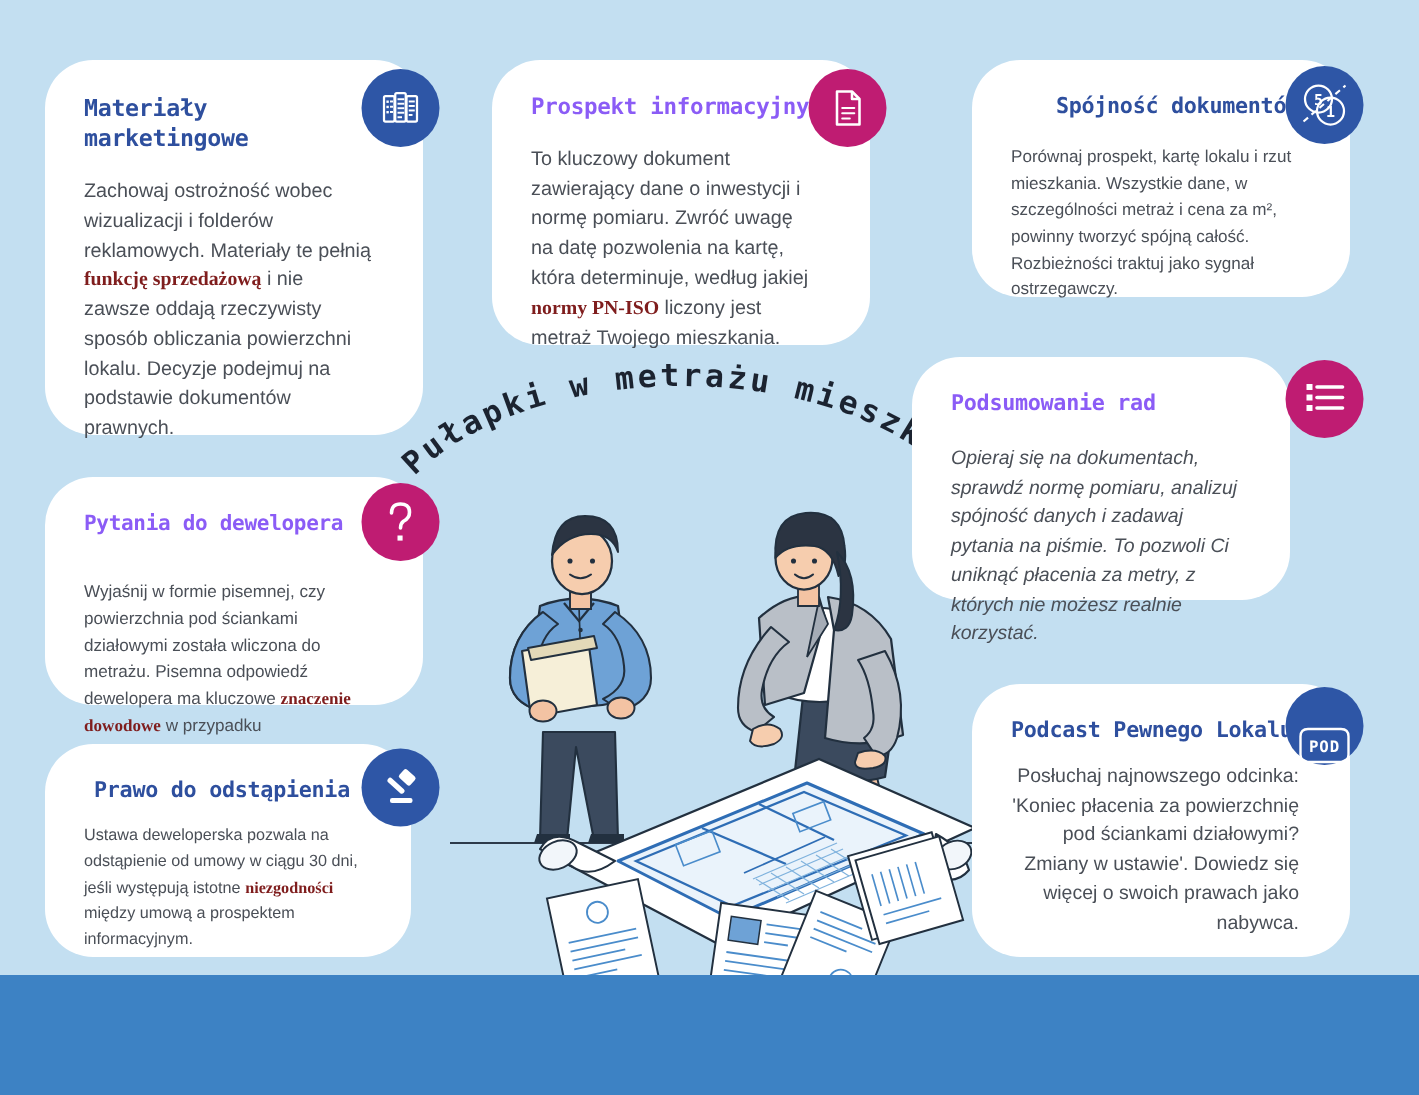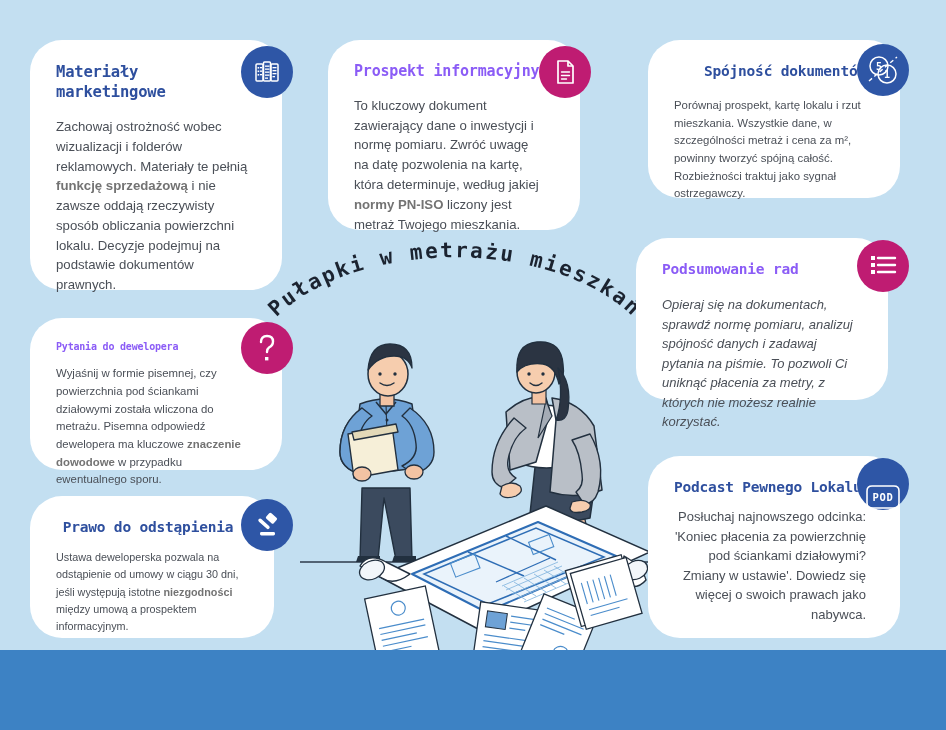--- a/index.html
+++ b/index.html
@@ -44,43 +44,43 @@
     font-family: "DejaVu Sans Mono", "Liberation Mono", monospace;
     font-weight: bold;
     line-height: 1.32;
     letter-spacing: -0.2px;
     margin-bottom: 14px;
   }
   .card-body {
     color: #4a4f57;
     line-height: 1.5;
   }
-  .card-body b { color: #737373; font-weight: bold; }
+  .card-body b { color: #7f1d1d; font-weight: bold; font-family: Liberation Serif, serif; }
 
   .t-blue  { color: #2e4f9e; }
   .t-green { color: #8b5cf6; }
 
   
   #card-marketing        { left: 30px;  top: 40px;  width: 252px; height: 250px; }
   #card-prospekt         { left: 328px; top: 40px;  width: 252px; height: 190px; }
   #card-spojnosc         { left: 648px; top: 40px;  width: 252px; height: 158px; }
-  #card-podsumowanie     { left: 636px; top: 238px; width: 252px; height: 162px; }
+  #card-podsumowanie     { left: 608px; top: 238px; width: 252px; height: 162px; }
   #card-pytania          { left: 30px;  top: 318px; width: 252px; height: 152px; }
   #card-podcast          { left: 648px; top: 456px; width: 252px; height: 182px; }
   #card-prawo            { left: 30px;  top: 496px; width: 244px; height: 142px; }
 
   #card-marketing    .card-title { font-size: 15.5px; }
   #card-marketing    .card-body  { font-size: 13.2px; }
   #card-prospekt     .card-title { font-size: 15px; }
   #card-prospekt     .card-body  { font-size: 13.2px; }
   #card-spojnosc     .card-title { font-size: 14.5px; margin-bottom: 16px; text-align: right; }
   #card-spojnosc     .card-body  { font-size: 11.4px; line-height: 1.55; }
   #card-podsumowanie .card-title { font-size: 14.5px; margin-bottom: 16px; }
   #card-podsumowanie .card-body  { font-size: 13px; font-style: italic; }
-  #card-pytania      .card-title { font-size: 10px; margin-bottom: 12px; }
+  #card-pytania      .card-title { font-size: 14px; margin-bottom: 29px; }
   #card-pytania      .card-body  { font-size: 11.4px; line-height: 1.55; }
   #card-podcast      .card-title { font-size: 14.5px; margin-bottom: 10px; }
   #card-podcast      .card-body  { font-size: 13px; text-align: right; }
   #card-prawo        .card-title { font-size: 14.5px; margin-bottom: 12px; text-align: center; }
   #card-prawo        .card-body  { font-size: 10.8px; line-height: 1.6; }
 
   
   .badge {
     position: absolute;
     width: 52px;

